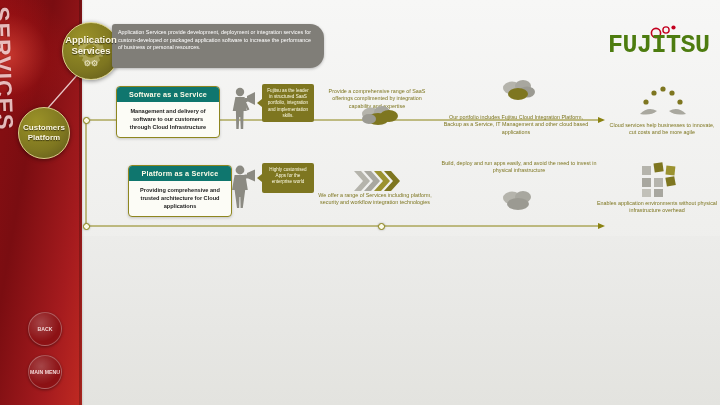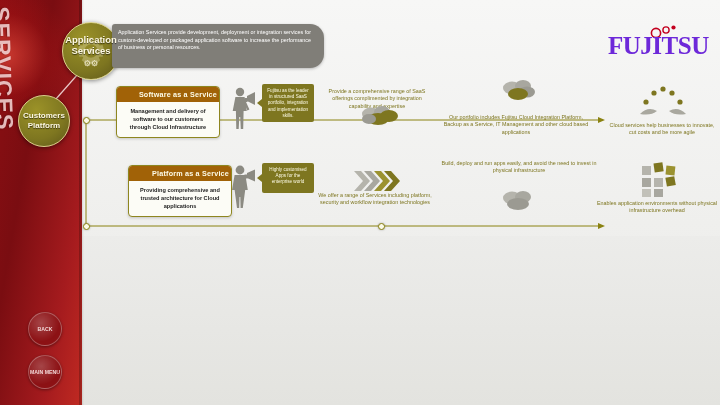--- a/index.html
+++ b/index.html
@@ -42,34 +42,34 @@
   .band{
     position:absolute; left:82px; top:236px; width:638px; height:169px;
     background:linear-gradient(180deg,#ececea 0%, #e3e3df 100%);
   }
 
   
   .logo{ position:absolute; right:16px; top:22px; width:96px; height:40px; }
   .logo-text{
     position:absolute; left:0; bottom:2px;
     font-size:25px; font-weight:bold; letter-spacing:-.5px;
-    color:#6d28d9; font-family:Liberation Serif, serif;
+    color:#4d7c0f; font-family:Liberation Mono, monospace;
   }
 
   
   .node{
     position:absolute; border-radius:50%;
     display:flex; flex-direction:column; align-items:center; justify-content:center;
     text-align:center; color:#fdf8e2; font-weight:bold;
     background:radial-gradient(circle at 35% 28%, #9b9228 0%, #7e7620 60%, #5d561a 100%);
     border:1.5px solid #d8d08a;
     box-shadow:0 1px 4px rgba(0,0,0,.45);
   }
   #node-app{ left:62px; top:22px; width:58px; height:58px; font-size:9.5px; line-height:11px; }
-  #node-cust{ left:18px; top:95px; width:52px; height:52px; font-size:8px; line-height:10px;align-items:center; }
+  #node-cust{ left:18px; top:107px; width:52px; height:52px; font-size:8px; line-height:10px;align-items:center; }
   .gearglyph{
     position:absolute; inset:0; display:flex; align-items:center; justify-content:center;
     opacity:.35; font-size:34px; color:#e8e2b0; pointer-events:none;
   }
   .nodelabel{ position:relative; z-index:2; text-shadow:0 1px 1px rgba(0,0,0,.6); }
   .subicon{ position:relative; z-index:2; font-size:8px; opacity:.75; margin-top:2px; }
 
   
   .tooltip{
     position:absolute; left:112px; top:24px; width:212px; height:44px;
@@ -80,21 +80,21 @@
   .connector-svg{ position:absolute; left:0; top:0; width:720px; height:405px; pointer-events:none; }
 
   
   .svcbox{
     position:absolute; width:104px;
     border:1px solid #8e861f; border-radius:4px;
     background:#fcfcf6; box-shadow:0 1px 3px rgba(0,0,0,.18);
     overflow:hidden;
   }
   .svcbox .hdr{
-    background:#a16207; color:#fdfbe8; text-align:right;
+    background:#0f766e; color:#fdfbe8; text-align:center;
     font-size:7.2px; font-weight:bold; padding:3.2px 2px; letter-spacing:.2px;
   }
   .svcbox .bdy{
     color:#1c1c1c; text-align:center; font-size:5.6px; line-height:8px;
     font-weight:bold; padding:5px 5px 6px;
   }
   #svc-saas{ left:116px; top:86px; }
   #svc-paas{ left:116px; top:165px;margin-left:12px; }
 
   

